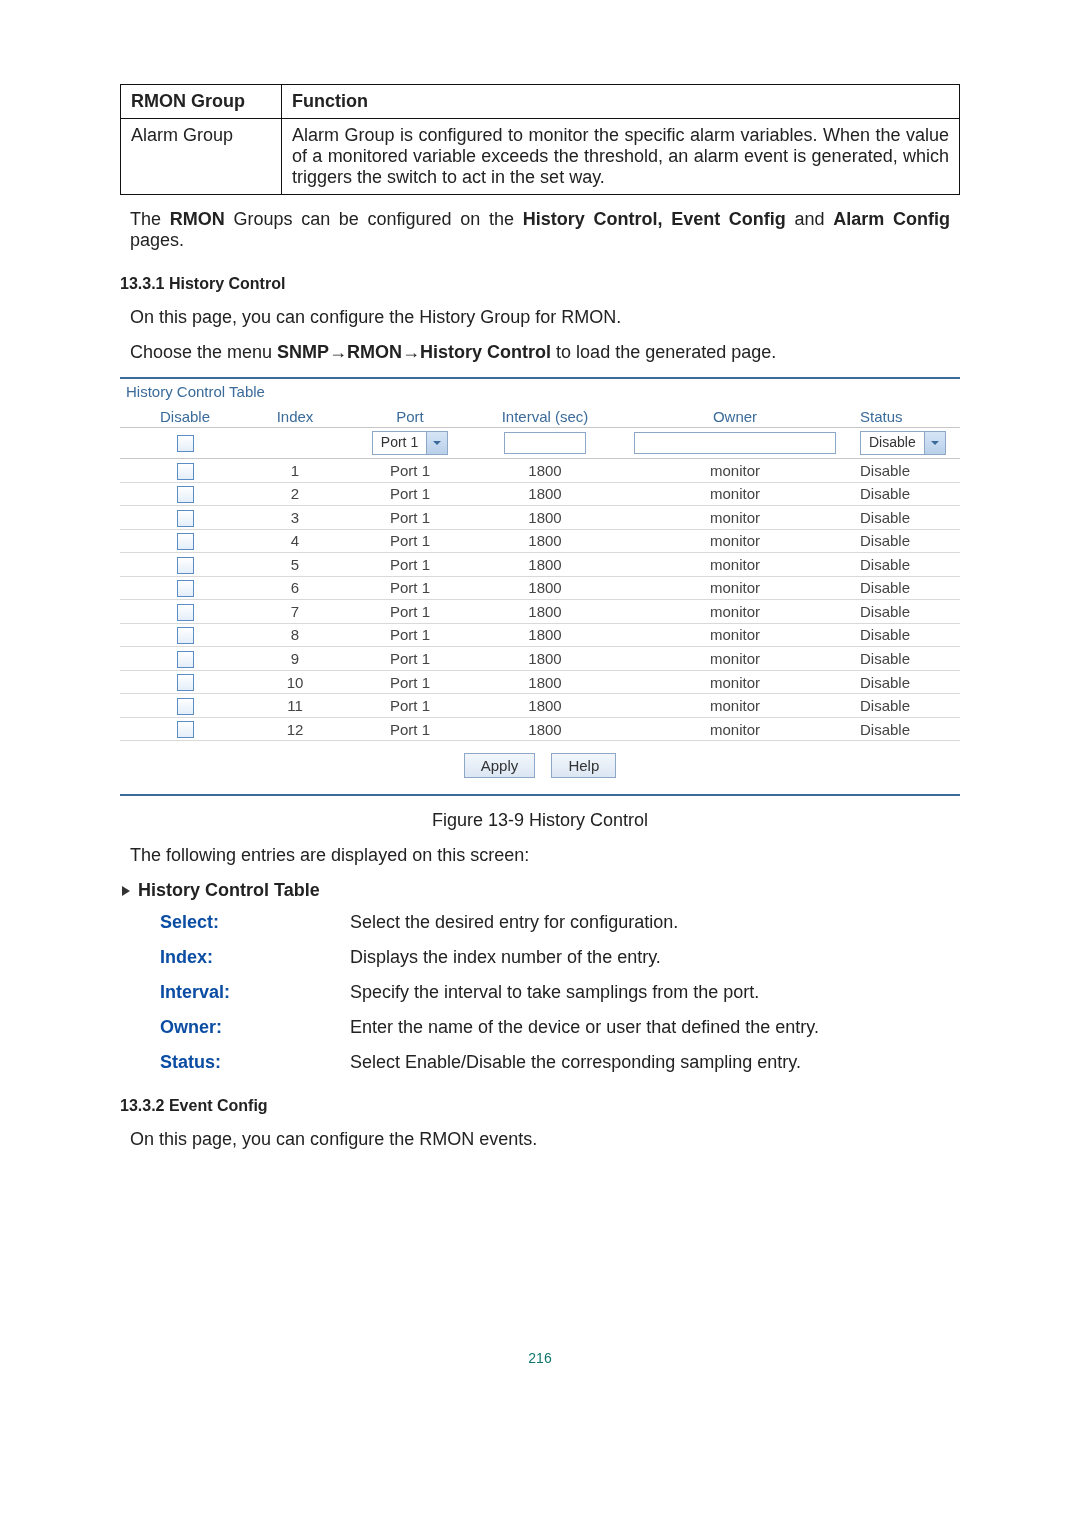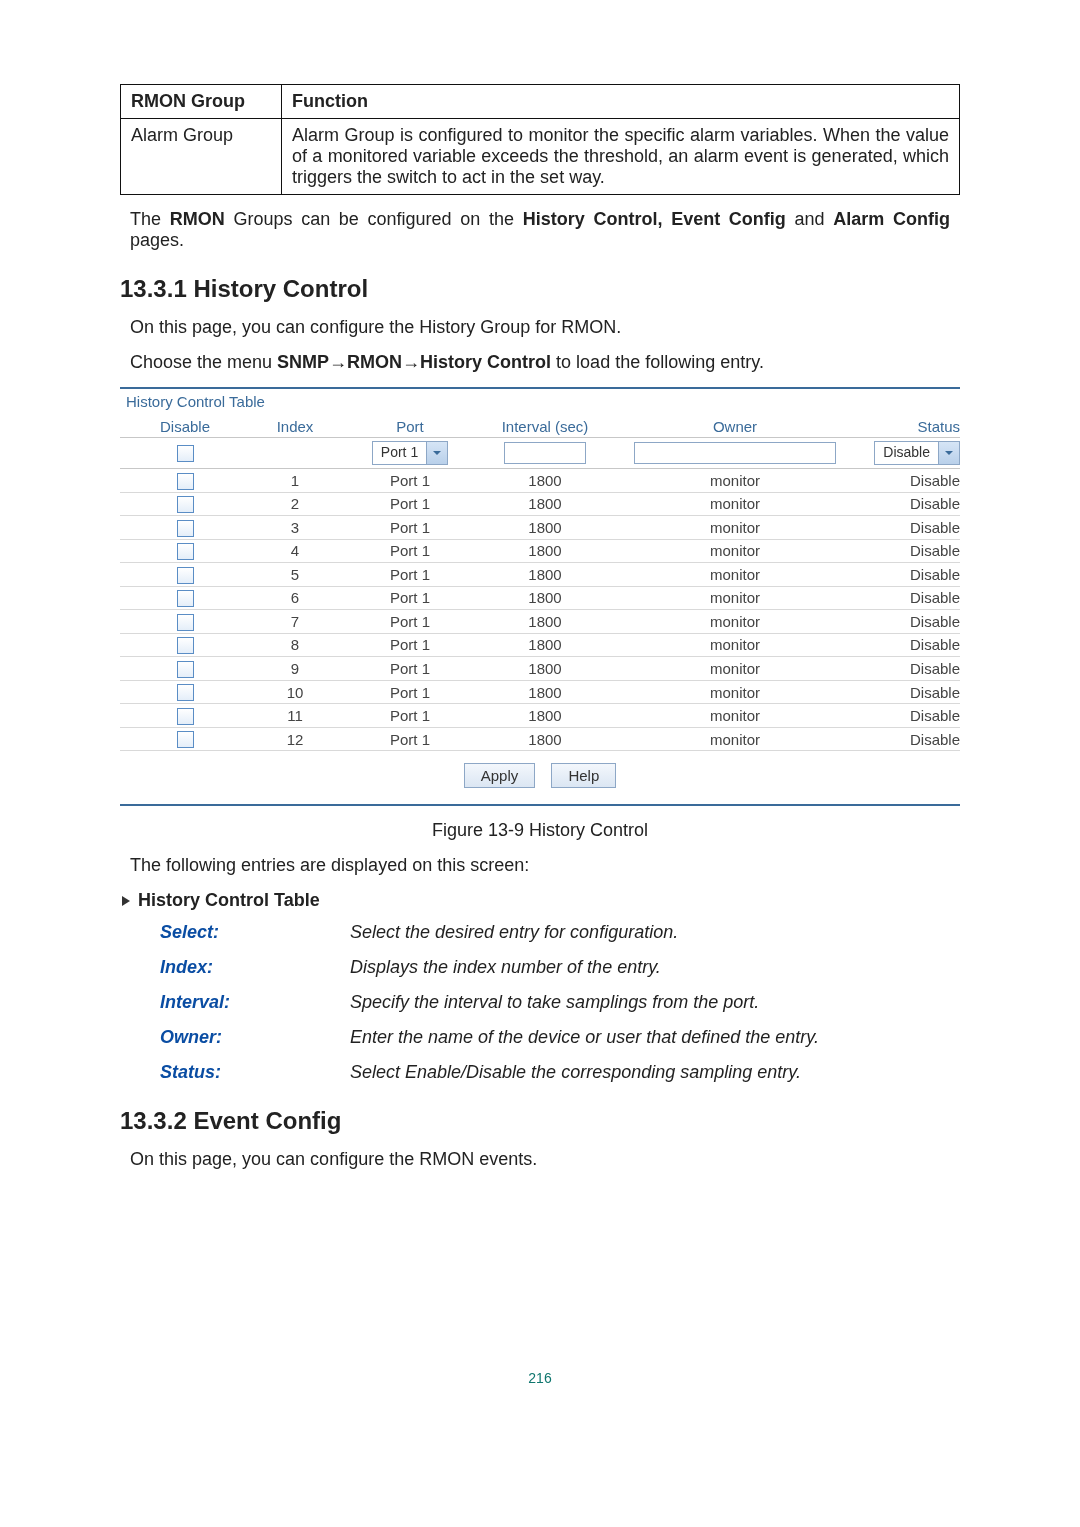--- a/index.html
+++ b/index.html
@@ -32,21 +32,21 @@
   }
   .info-table td.func-cell {
     text-align: justify;
   }
   p.body-text {
     font-size: 18px;
     margin: 14px 10px;
     text-align: justify;
   }
   h2.section-head {
-    font-size: 24px;
+    font-size: 16px;
     font-weight: bold;
     margin: 24px 0 10px 0;
   }
   
   .ui-box {
     border-top: 2px solid #3a6b9a;
     border-bottom: 2px solid #3a6b9a;
     width: 100%;
     box-sizing: border-box;
     padding: 0 0 16px 0;
@@ -76,21 +76,21 @@
   }
   .ui-row {
     border-bottom: 1px solid #d9d9d9;
     color: #444;
   }
   .col-select { width: 130px; text-align: center; }
   .col-index  { width: 90px;  text-align: center; }
   .col-port   { width: 140px; text-align: center; }
   .col-interval{ width: 130px; text-align: center; }
   .col-owner  { width: 250px; text-align: center; }
-  .col-status { flex: 1;       text-align: right; }
+  .col-status { flex: 1;       text-align: left; }
   .ui-chk {
     display: inline-block;
     width: 15px;
     height: 15px;
     border: 1px solid #5a8dc5;
     background: linear-gradient(#fff,#e4eef9);
     vertical-align: middle;
   }
   .sel-wrap {
     display: inline-flex;
@@ -141,21 +141,20 @@
     display:inline-block;
     vertical-align: -1px;
     margin-right: 6px;
   }
   .entry-head {
     font-weight:bold;
     font-size:18px;
   }
   .field-defs {
     margin: 10px 0 0 40px;
-    font-style: italic;
   }
   .field-row {
     display:flex;
     margin-bottom: 14px;
     font-size:18px;
   }
   .field-label {
     color:#0a4da3;
     font-weight:bold;
     width: 190px;
@@ -188,21 +187,21 @@
 
   <p class="body-text">
     <span>The </span><b>RMON</b><span> Groups can be configured on the </span><b>History Control, Event Config</b><span> and </span><b>Alarm Config</b><span> pages.</span>
   </p>
 
   <h2 class="section-head">13.3.1  History Control</h2>
 
   <p class="body-text">On this page, you can configure the History Group for RMON.</p>
 
   <p class="body-text">
-    <span>Choose the menu </span><b>SNMP→RMON→History Control</b><span> to load the following entry.</span>
+    <span>Choose the menu </span><b>SNMP→RMON→History Control</b><span> to load the generated page.</span>
   </p>
 
   <div class="ui-box">
     <div class="ui-title">History Control Table</div>
     <div class="ui-grid">
       <div class="ui-head">
         <div class="col-select">Disable</div>
         <div class="col-index">Index</div>
         <div class="col-port">Port</div>
         <div class="col-interval">Interval (sec)</div>

